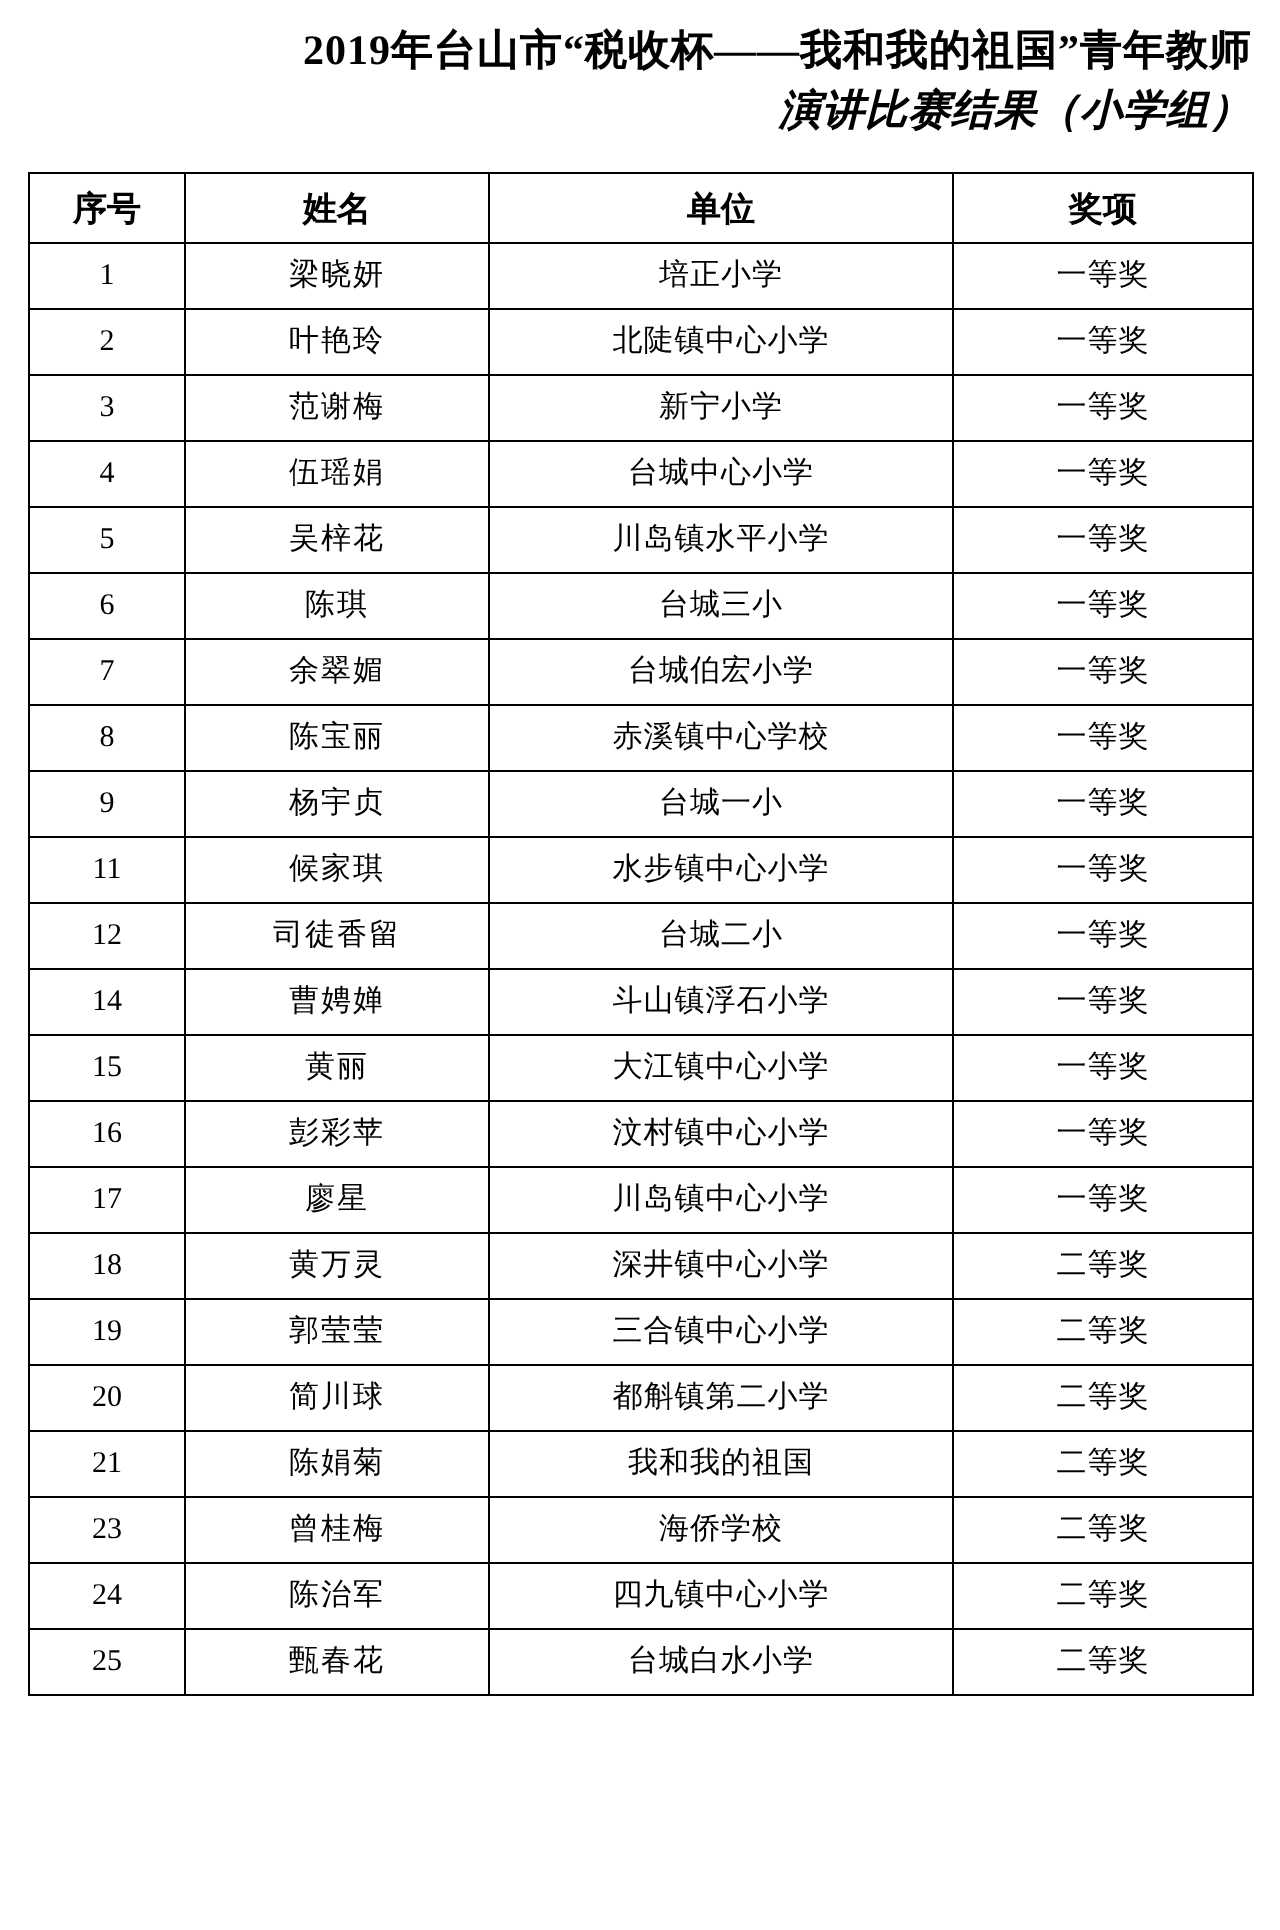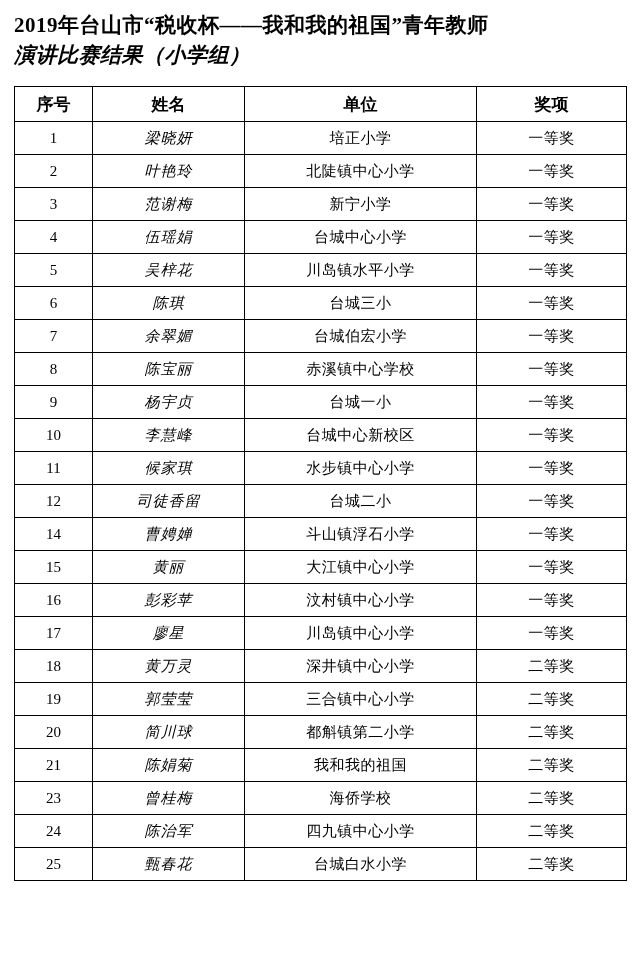--- a/index.html
+++ b/index.html
@@ -14,21 +14,21 @@
     color: #000000;
     overflow: hidden;
   }
   .page {
     width: 640px;
     height: 965px;
     box-sizing: border-box;
     padding: 6px 14px 0 14px;
   }
   .doc-title {
-    text-align: left;
+    text-align: right;
     font-weight: bold;
     font-size: 21px;
     line-height: 30px;
     letter-spacing: 0.5px;
     margin: 4px 0 10px 0;
     font-family: "Liberation Serif", "DejaVu Serif", serif;
   }
   .doc-title .line2 {
     display: block;
     font-style: italic;
@@ -53,21 +53,21 @@
   table.result-table thead th {
     height: 34px;
     font-size: 17px;
     font-weight: bold;
   }
   col.c-idx { width: 78px; }
   col.c-name { width: 152px; }
   col.c-unit { width: 232px; }
   col.c-award { width: 150px; }
   td.idx { font-size: 15px; }
-  td.name { font-size: 16px; letter-spacing: 1px; font-style: italic; }
+  td.name { font-size: 16px; letter-spacing: 1px; }
   td.unit { font-size: 16px; letter-spacing: 0.5px; }
   td.award { font-size: 15px; letter-spacing: 0.5px; }
 </style>
 </head>
 <body>
 
 <div class="page">
 
   <div class="doc-title">
     <span>2019年台山市“税收杯——我和我的祖国”青年教师</span>
@@ -138,26 +138,20 @@
         <td class="unit">赤溪镇中心学校</td>
         <td class="award">一等奖</td>
       </tr>
       <tr>
         <td class="idx">9</td>
         <td class="name">杨宇贞</td>
         <td class="unit">台城一小</td>
         <td class="award">一等奖</td>
       </tr>
       <tr>
-        <td class="idx">10</td>
-        <td class="name">李慧峰</td>
-        <td class="unit">台城中心新校区</td>
-        <td class="award">一等奖</td>
-      </tr>
-      <tr>
         <td class="idx">11</td>
         <td class="name">候家琪</td>
         <td class="unit">水步镇中心小学</td>
         <td class="award">一等奖</td>
       </tr>
       <tr>
         <td class="idx">12</td>
         <td class="name">司徒香留</td>
         <td class="unit">台城二小</td>
         <td class="award">一等奖</td>

